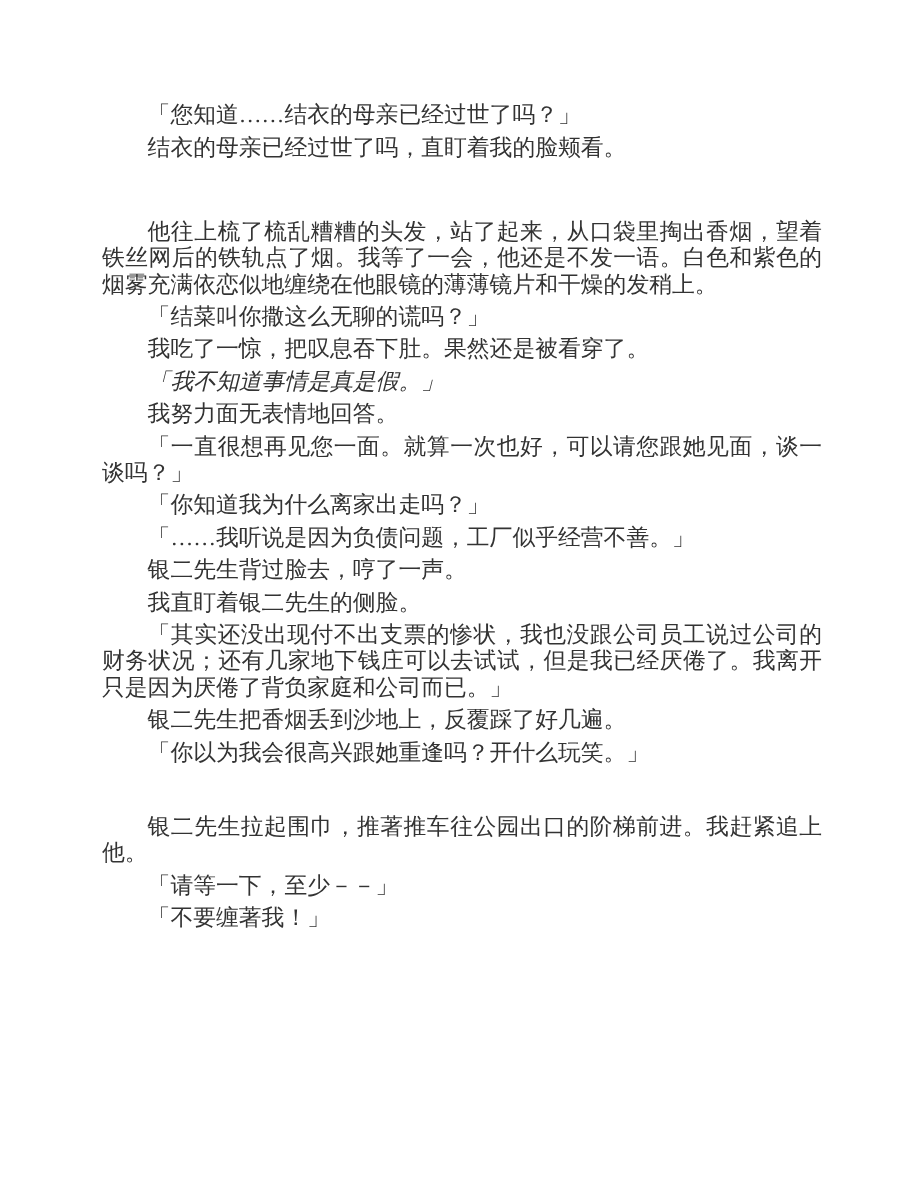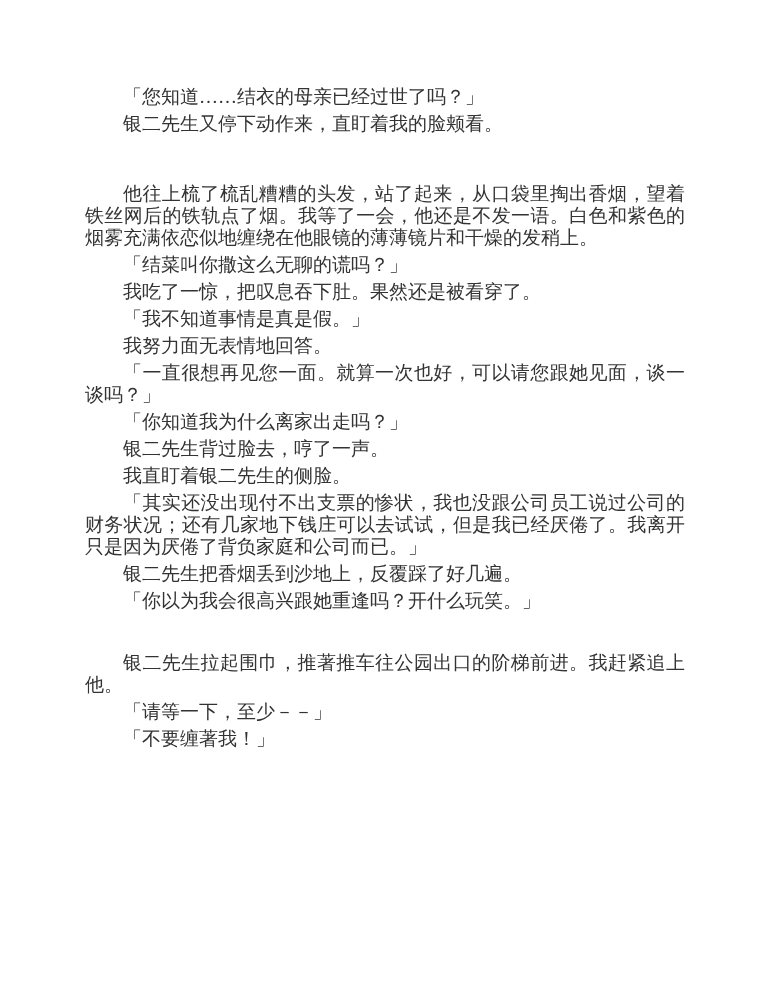--- a/index.html
+++ b/index.html
@@ -41,44 +41,45 @@
   }
 </style>
 </head>
 <body style="background: rgb(255, 255, 255);">
 
 <div class="book-page">
   <div class="page-text">
 
       <p style="color: rgb(51, 51, 51);">「您知道……结衣的母亲已经过世了吗？」</p>
 
-      <p style="color: rgb(51, 51, 51);">银二先生又停下动作来，直盯着我的脸颊看。</p>
+      <p style="color: rgb(51, 51, 51);">结衣的母亲已经过世了吗，直盯着我的脸颊看。</p>
 
       <p style="color: rgb(51, 51, 51); margin-top: 48px;">他往上梳了梳乱糟糟的头发，站了起来，从口袋里掏出香烟，望着铁丝网后的铁轨点了烟。我等了一会，他还是不发一语。白色和紫色的烟雾充满依恋似地缠绕在他眼镜的薄薄镜片和干燥的发稍上。</p>
 
 
       <p style="color: rgb(51, 51, 51);">「结菜叫你撒这么无聊的谎吗？」</p>
 
       <p style="color: rgb(51, 51, 51);">我吃了一惊，把叹息吞下肚。果然还是被看穿了。</p>
 
 
-      <p style="color: rgb(51, 51, 51);">「我不知道事情是真是假。」</p>
+      <p style="color: rgb(51, 51, 51); font-style: italic;">「我不知道事情是真是假。」</p>
 
       <p style="color: rgb(51, 51, 51);">我努力面无表情地回答。</p>
 
       <p style="color: rgb(51, 51, 51);">「一直很想再见您一面。就算一次也好，可以请您跟她见面，谈一谈吗？」</p>
 
 
       <p style="color: rgb(51, 51, 51);">「你知道我为什么离家出走吗？」</p>
 
+      <p style="color: rgb(51, 51, 51);">「……我听说是因为负债问题，工厂似乎经营不善。」</p>
 
       <p style="color: rgb(51, 51, 51);">银二先生背过脸去，哼了一声。</p>
 
 
-      <p style="color: rgb(51, 51, 51);">我直盯着银二先生的侧脸。</p>
+      <p style="color: rgb(51, 51, 51); font-family: Liberation Mono, monospace;">我直盯着银二先生的侧脸。</p>
 
       <p style="color: rgb(51, 51, 51);">「其实还没出现付不出支票的惨状，我也没跟公司员工说过公司的财务状况；还有几家地下钱庄可以去试试，但是我已经厌倦了。我离开只是因为厌倦了背负家庭和公司而已。」</p>
 
       <p style="color: rgb(51, 51, 51);">银二先生把香烟丢到沙地上，反覆踩了好几遍。</p>
 
       <p style="color: rgb(51, 51, 51);">「你以为我会很高兴跟她重逢吗？开什么玩笑。」</p>
 
       <p style="color: rgb(51, 51, 51); margin-top: 40px;">银二先生拉起围巾，推著推车往公园出口的阶梯前进。我赶紧追上他。</p>
 
       <p style="color: rgb(51, 51, 51);">「请等一下，至少－－」</p>

